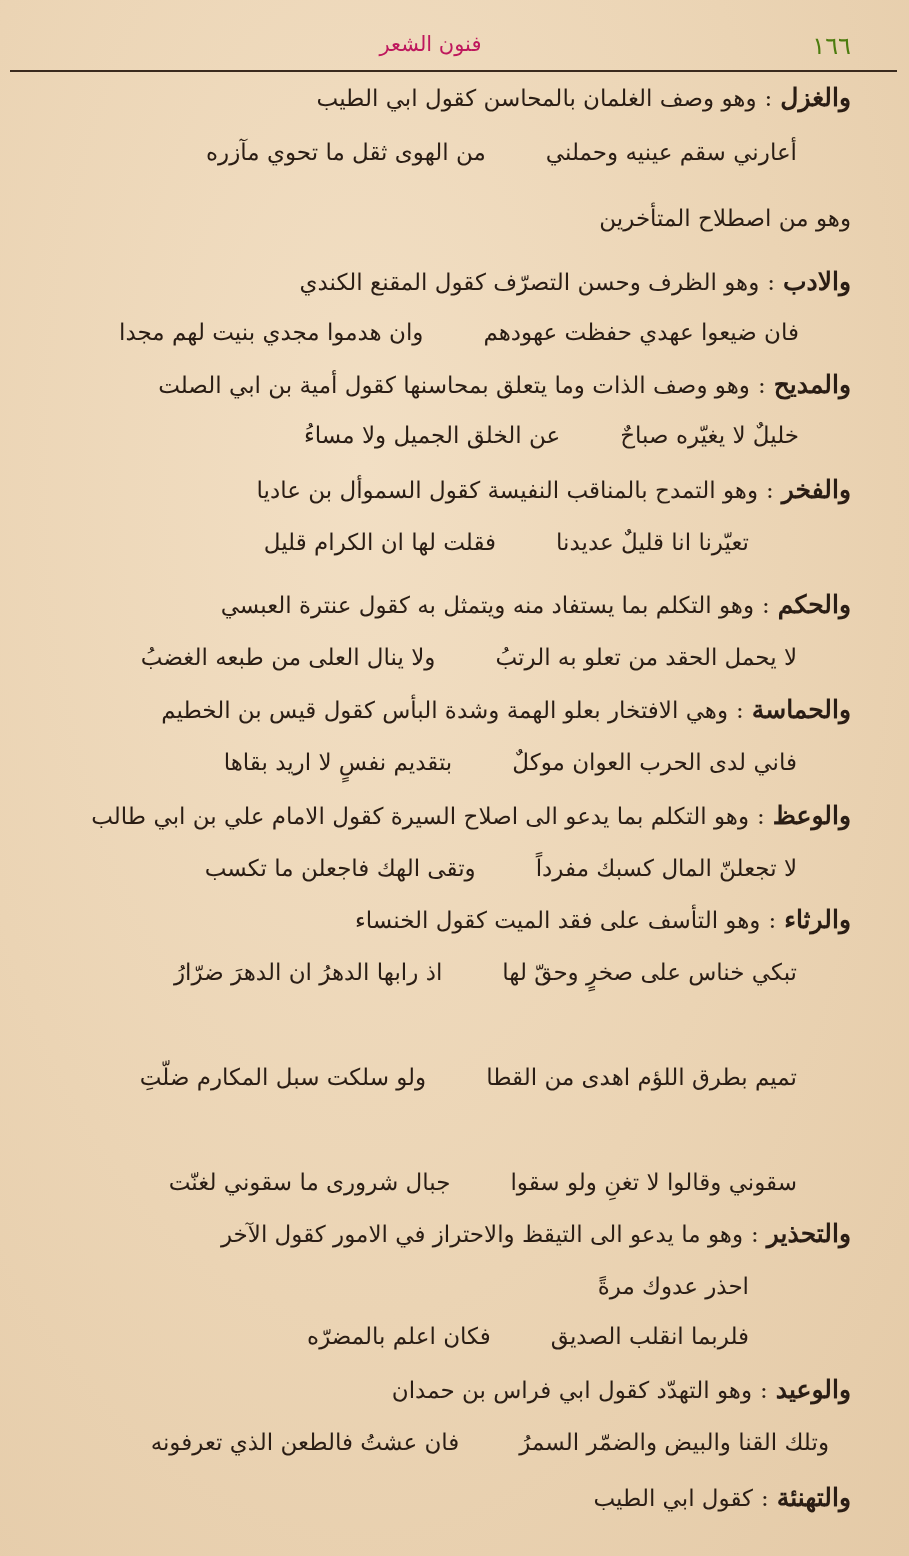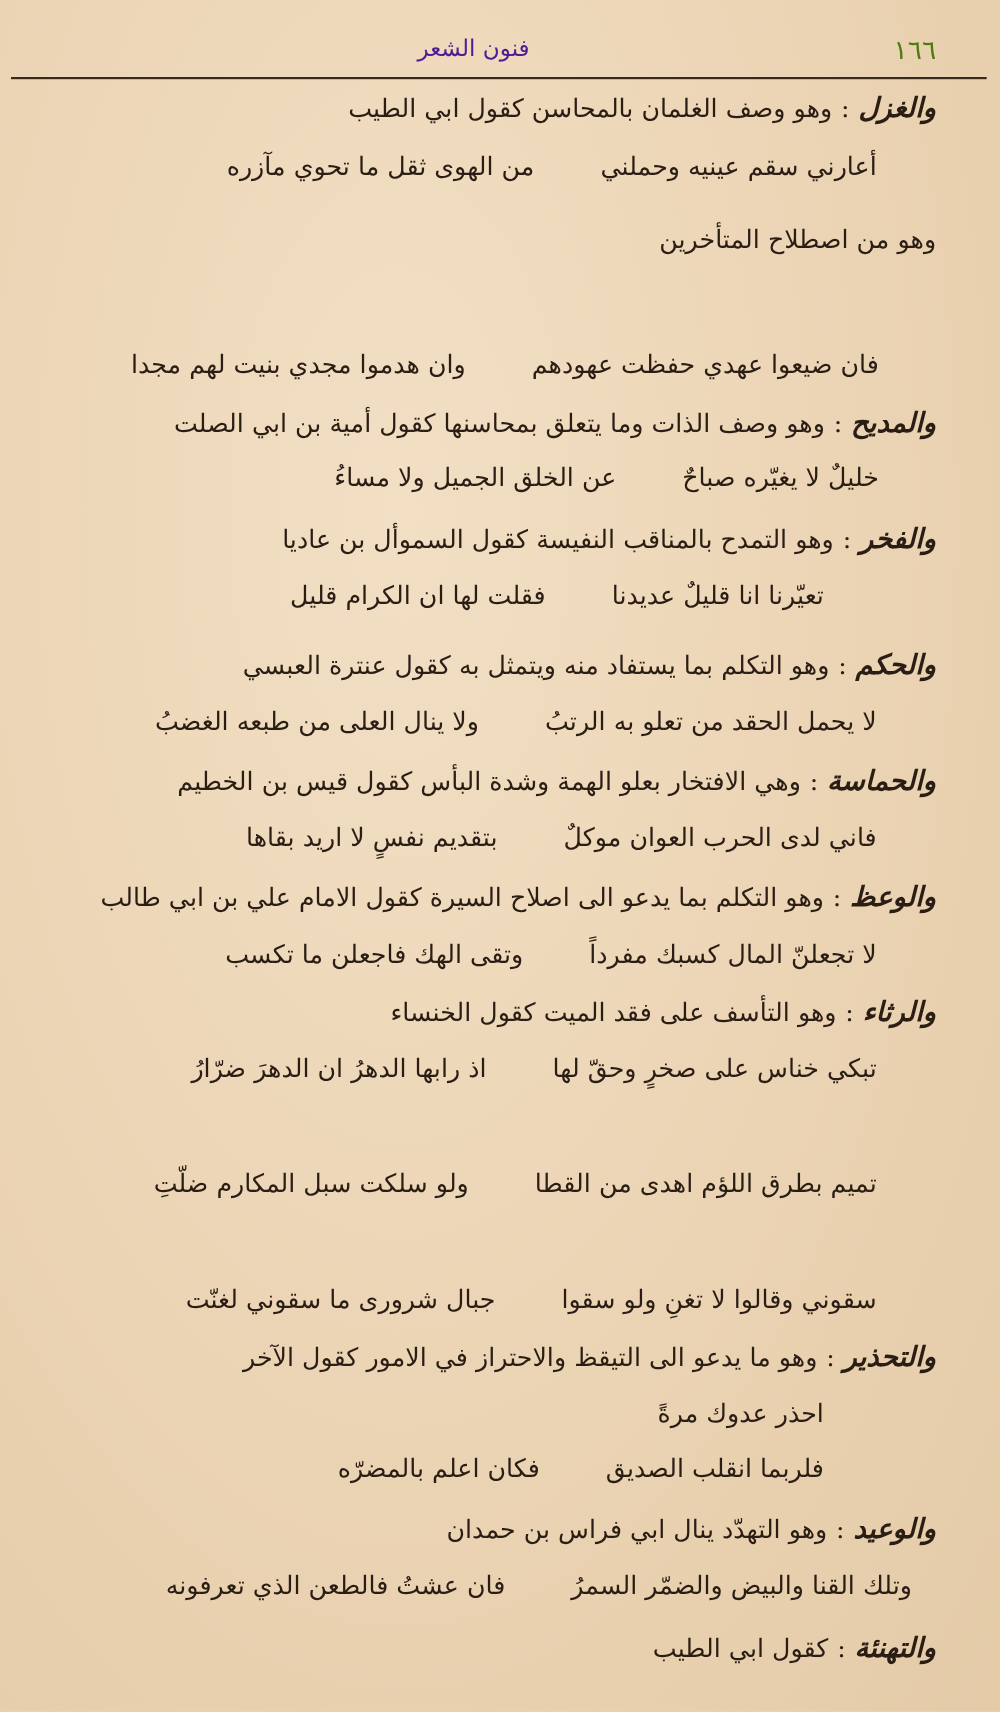--- a/index.html
+++ b/index.html
@@ -36,41 +36,40 @@
       font-size: 24px;
       letter-spacing: 2px;
       color: #4d7c0f;
     }
     .running-title {
       position: absolute;
       left: 0; right: 0;
       text-align: center;
       top: 0;
       font-size: 21px;
-      color: #4c1d95;
+      color: #be185d;
     }
     .head-rule {
       position: absolute;
       top: 70px;
       left: 10px;
       right: 12px;
       height: 0;
       border-top: 2px solid #3a2a1e;
     }
     .line {
       position: absolute;
       right: 58px;
       white-space: nowrap;
       font-size: 23px;
       line-height: 40px;
     }
     .term {
       font-weight: bold;
       font-size: 25px;
-      font-style: italic;
     }
     .colon { padding: 0 8px; }
     .verse {
       position: absolute;
       white-space: nowrap;
       font-size: 23px;
       line-height: 40px;
       display: flex;
       gap: 60px;
     }
@@ -88,20 +87,23 @@
 
   <div class="line" style="top:78px">
     <span class="term">والغزل</span><span class="colon">:</span><span>وهو وصف الغلمان بالمحاسن كقول ابي الطيب</span>
   </div>
   <div class="verse" style="top:132px; right:112px">
     <span>أعارني سقم عينيه وحملني</span>
     <span>من الهوى ثقل ما تحوي مآزره</span>
   </div>
   <div class="line" style="top:198px">وهو من اصطلاح المتأخرين</div>
 
+  <div class="line" style="top:262px">
+    <span class="term">والادب</span><span class="colon">:</span><span>وهو الظرف وحسن التصرّف كقول المقنع الكندي</span>
+  </div>
   <div class="verse" style="top:312px; right:110px">
     <span>فان ضيعوا عهدي حفظت عهودهم</span>
     <span>وان هدموا مجدي بنيت لهم مجدا</span>
   </div>
 
   <div class="line" style="top:365px">
     <span class="term">والمديح</span><span class="colon">:</span><span>وهو وصف الذات وما يتعلق بمحاسنها كقول أمية بن ابي الصلت</span>
   </div>
   <div class="verse" style="top:415px; right:110px">
     <span>خليلٌ لا يغيّره صباحٌ</span>
@@ -163,21 +165,21 @@
   </div>
   <div class="verse" style="top:1266px; right:160px">
     <span>احذر عدوك مرةً</span>
   </div>
   <div class="verse" style="top:1316px; right:160px">
     <span>فلربما انقلب الصديق</span>
     <span>فكان اعلم بالمضرّه</span>
   </div>
 
   <div class="line" style="top:1370px">
-    <span class="term">والوعيد</span><span class="colon">:</span><span>وهو التهدّد ينال ابي فراس بن حمدان</span>
+    <span class="term">والوعيد</span><span class="colon">:</span><span>وهو التهدّد كقول ابي فراس بن حمدان</span>
   </div>
   <div class="verse" style="top:1422px; right:80px">
     <span>وتلك القنا والبيض والضمّر السمرُ</span>
     <span>فان عشتُ فالطعن الذي تعرفونه</span>
   </div>
 
   <div class="line" style="top:1478px">
     <span class="term">والتهنئة</span><span class="colon">:</span><span>كقول ابي الطيب</span>
   </div>
 

